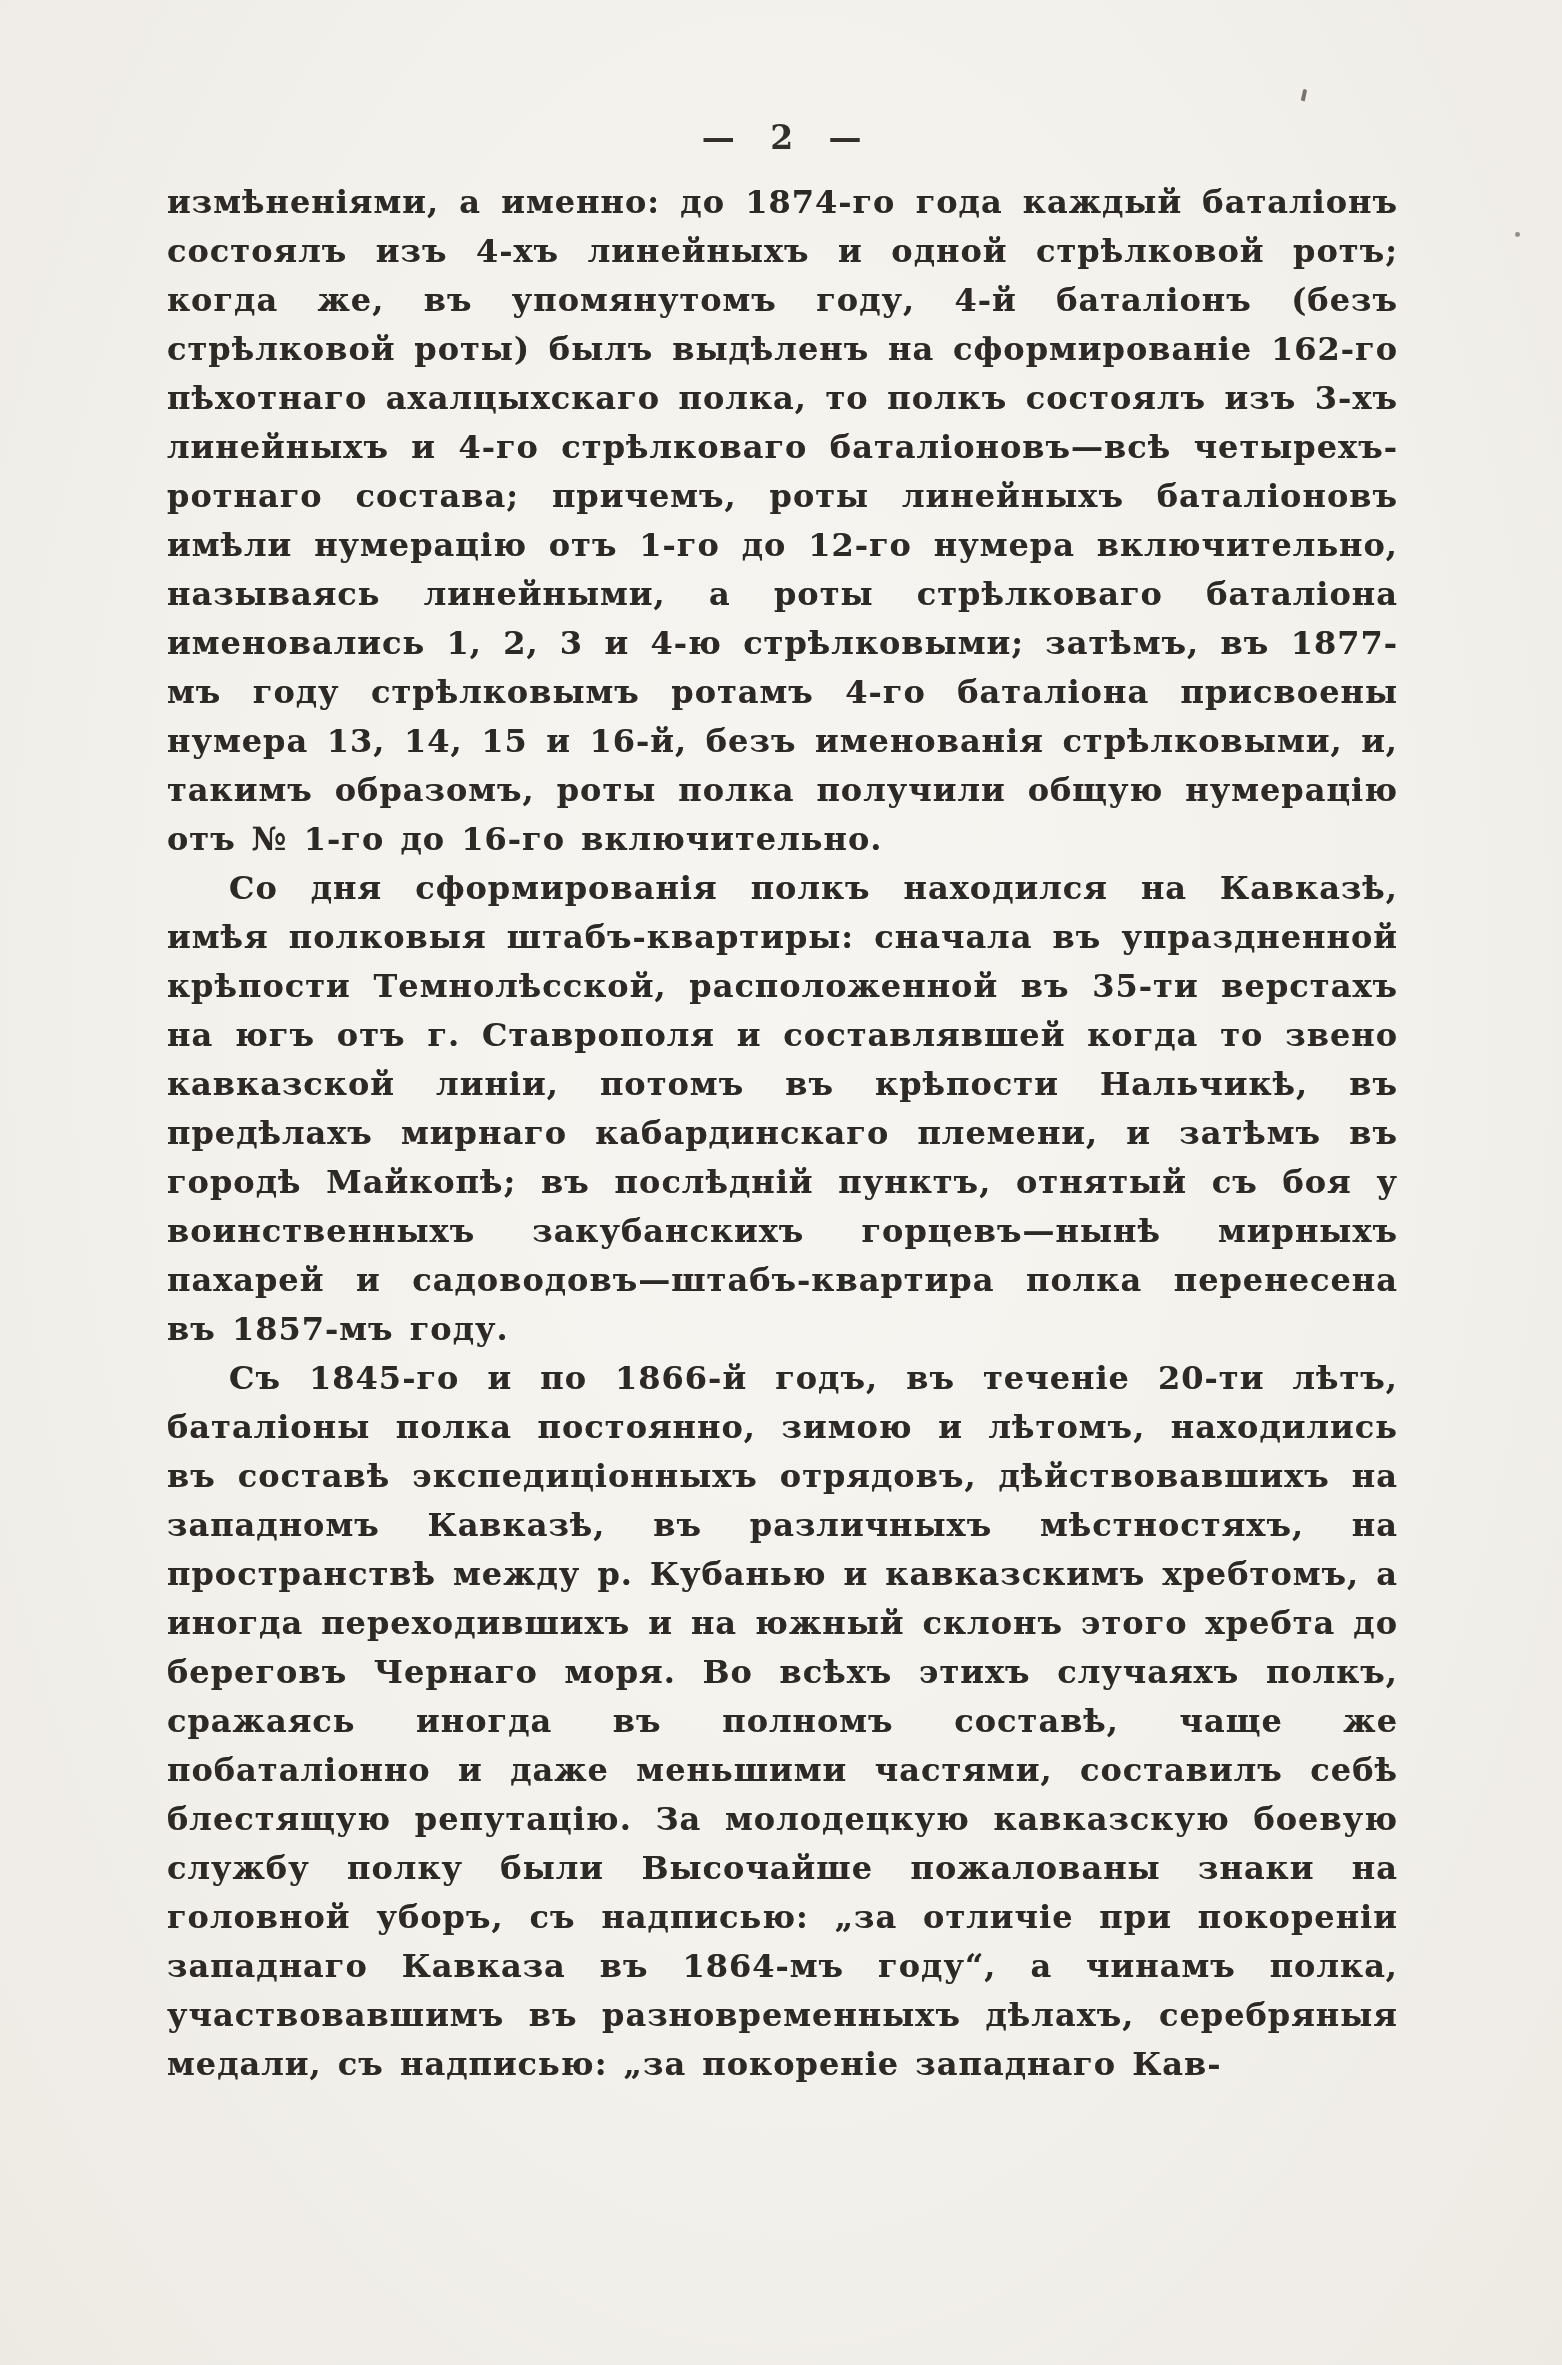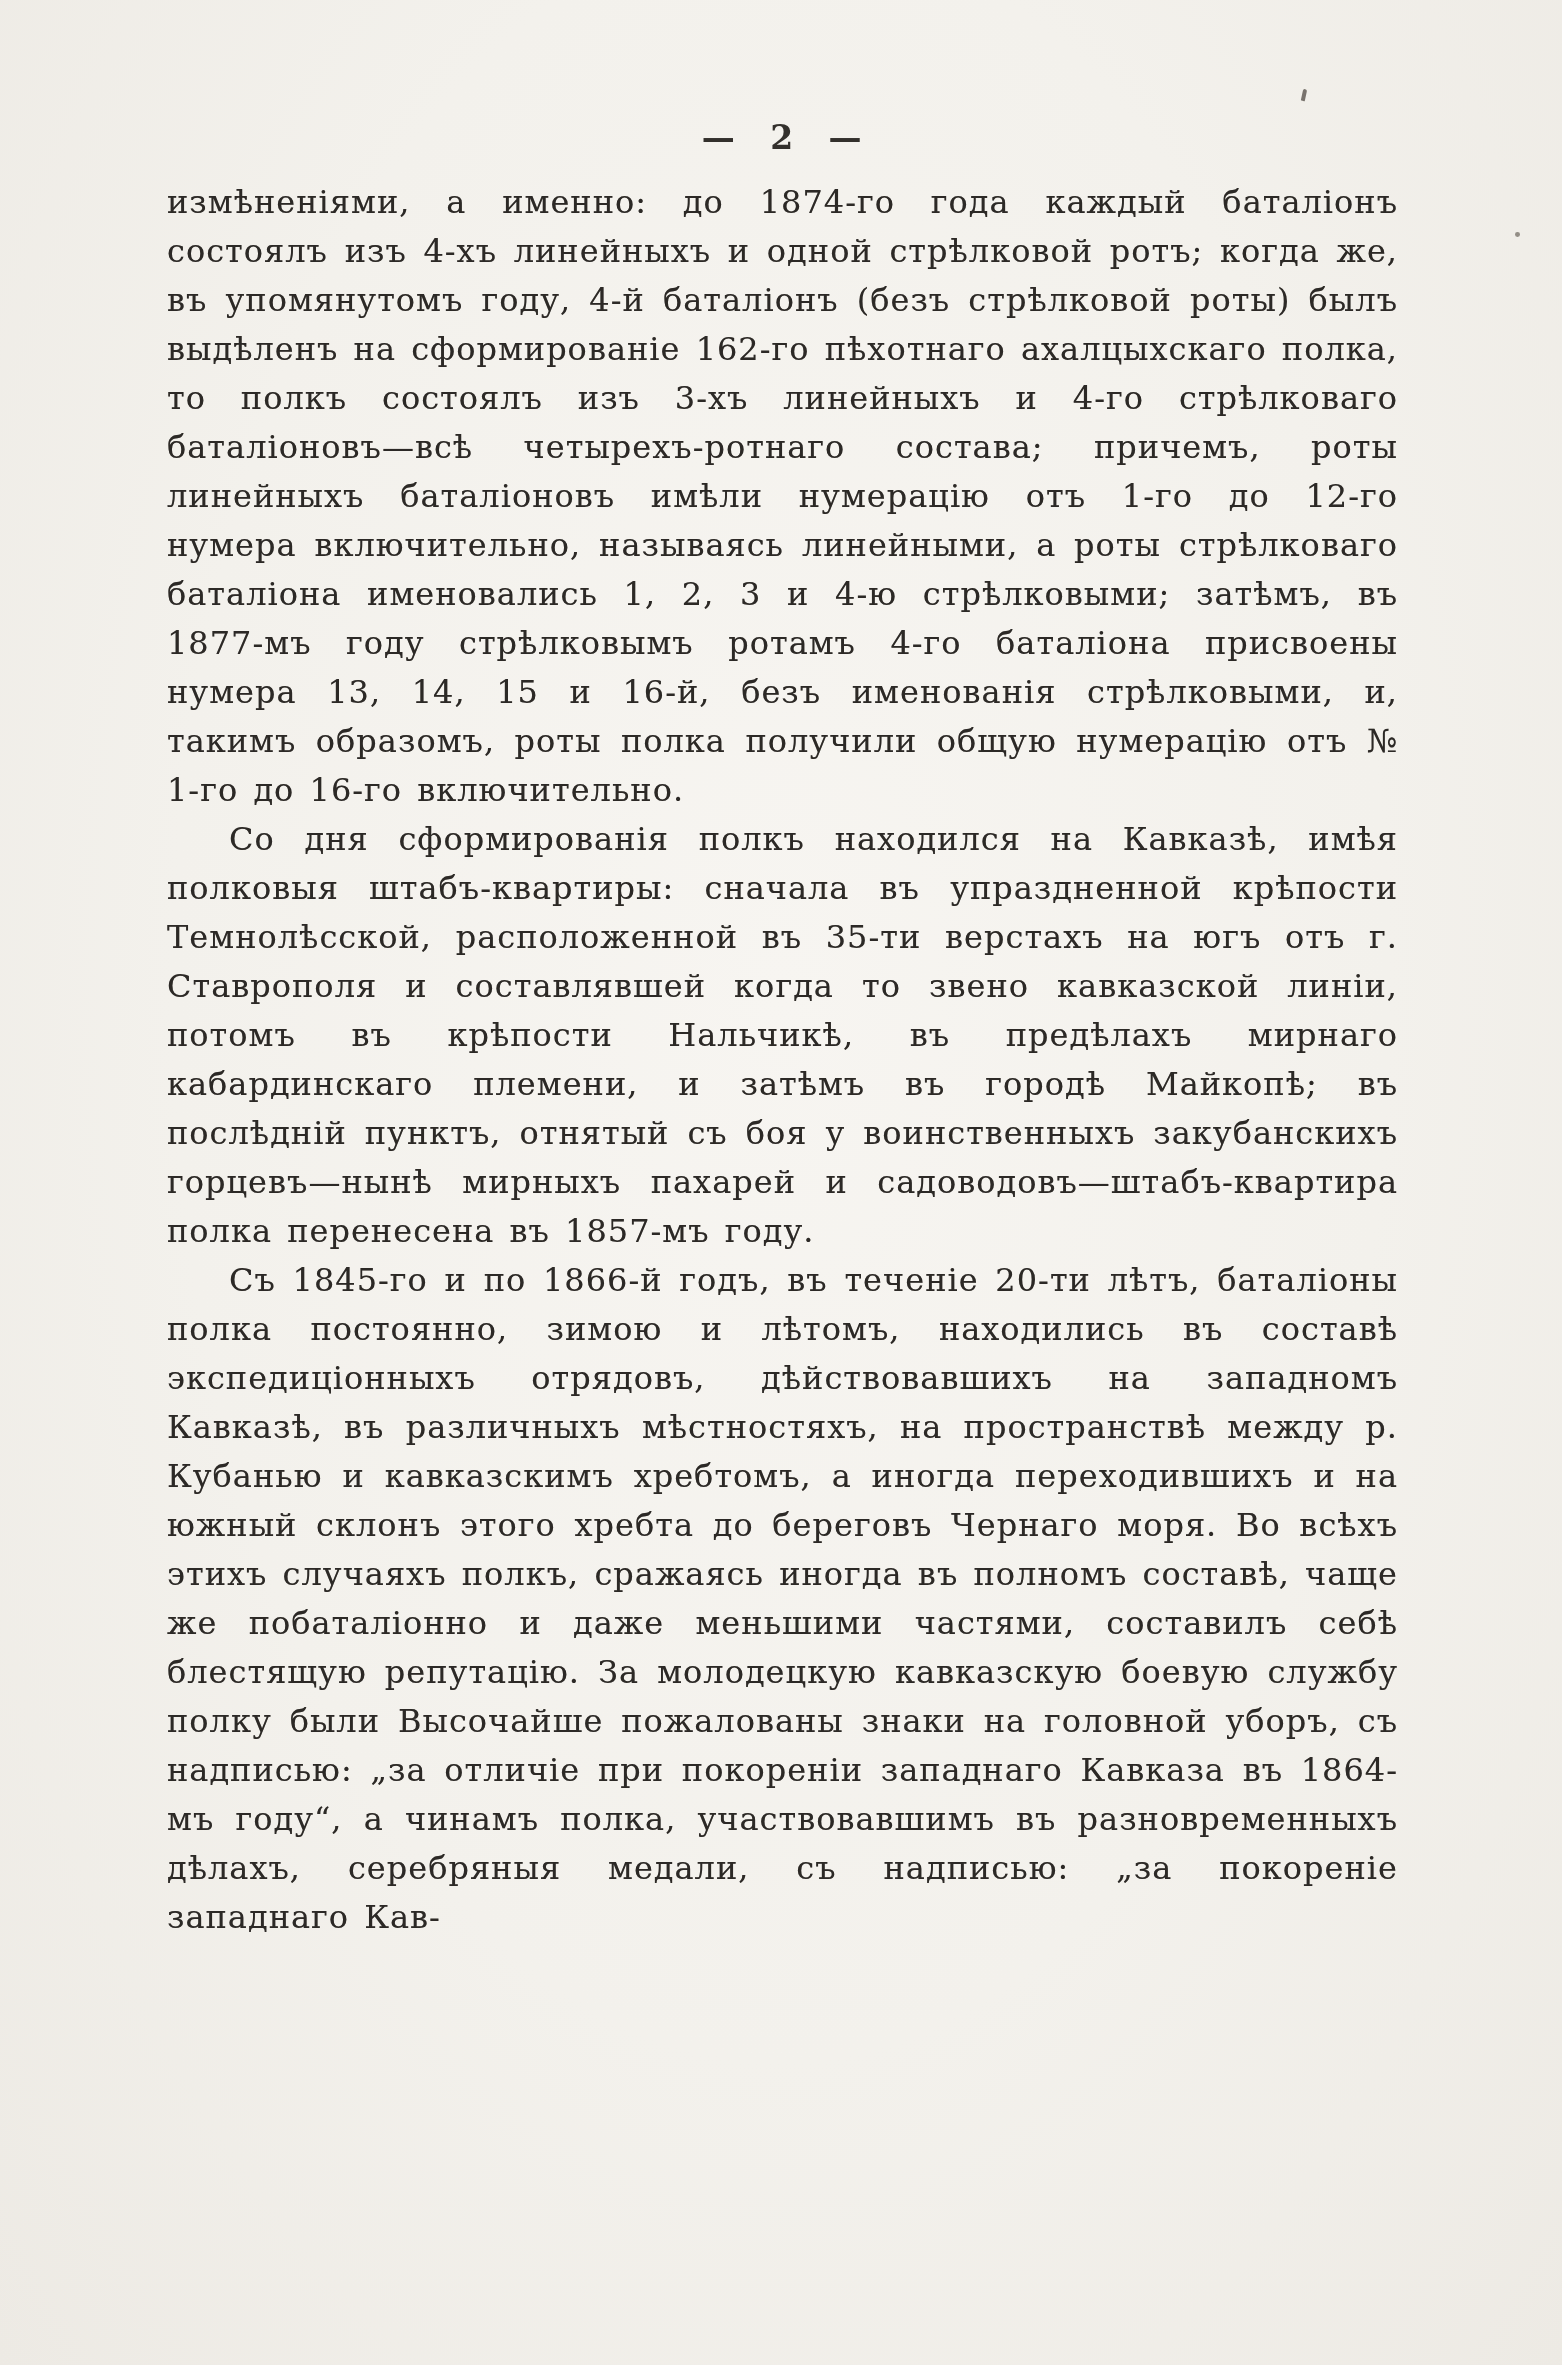--- a/index.html
+++ b/index.html
@@ -37,20 +37,21 @@
     top: 178px;
     left: 167px;
     width: 1231px;
     font-size: 32px;
     line-height: 49px;
     letter-spacing: 1px;
     word-spacing: 4px;
     text-align: justify;
     color: #2c2926;
     text-shadow: 0 0 0.5px rgba(40, 35, 30, 0.35);
+    font-weight: bold;
   }
   .para {
     margin: 0;
     padding: 0;
   }
   .para.indent {
     text-indent: 62px;
   }
   .speck-apostrophe {
     position: absolute;

